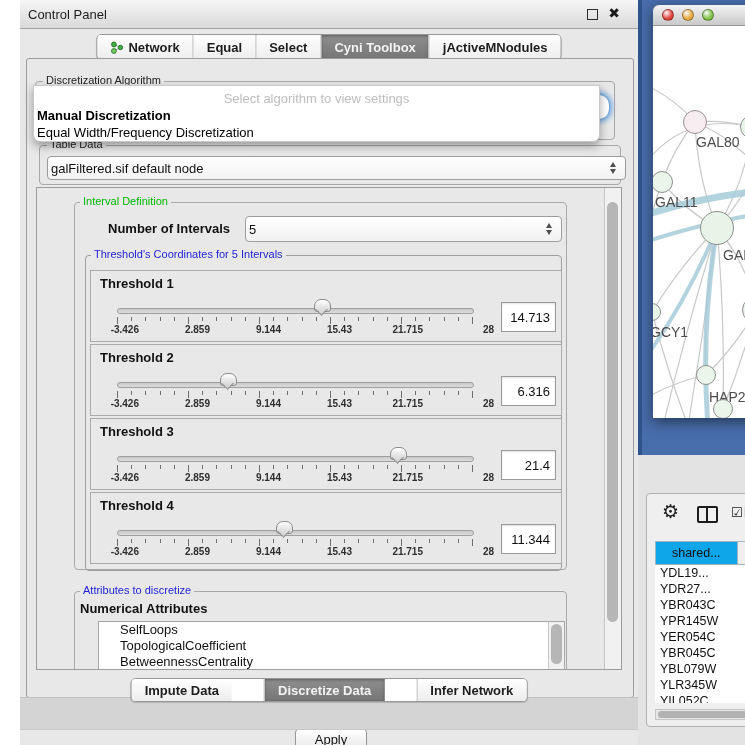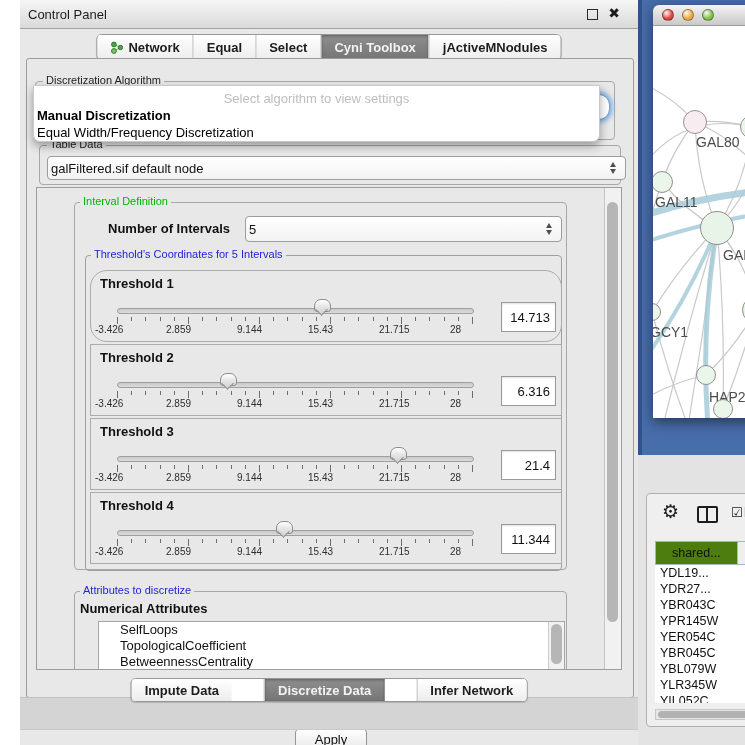--- a/index.html
+++ b/index.html
@@ -67,21 +67,21 @@
   .thr-box{position:absolute;left:4px;width:470px;height:70px;border:1px solid #ababab;background:#e8e8e8;}
   .thr-label{position:absolute;left:9px;top:5px;font-weight:bold;}
   .thr-track{position:absolute;left:26px;top:37px;width:355px;height:4px;border:1px solid #9f9f9f;
              border-radius:3px;background:linear-gradient(#c9c9c9,#dcdcdc);}
   .thr-thumb{position:absolute;top:28px;width:15px;height:11px;background:linear-gradient(#fefefe,#d7d7d7);
              border:1px solid #8d8d8d;border-radius:7px 7px 3px 3px;z-index:2;}
   .thr-thumb::after{content:"";position:absolute;left:2px;top:5px;width:8px;height:8px;
              background:linear-gradient(135deg,#f0f0f0,#cfcfcf);border:1px solid #8d8d8d;
              border-top:none;border-left:none;transform:rotate(45deg);}
   .tick{position:absolute;width:1px;background:#6e6e6e;top:46px;}
-  .tick-label{position:absolute;top:53px;width:44px;text-align:left;font-size:10px;font-weight:normal;color:#2e2e2e;}
+  .tick-label{position:absolute;top:53px;width:44px;text-align:right;font-size:10px;font-weight:bold;color:#2e2e2e;}
   .thr-value{position:absolute;left:410px;top:31px;width:55px;height:30px;background:#fff;
              border:1px solid #9a9a9a;box-shadow:inset 0 1px 2px rgba(0,0,0,.12);
              text-align:right;line-height:30px;padding-right:5px;box-sizing:border-box;font-size:13px;}
 
   
   .attr-list{position:absolute;background:#fff;border:1px solid #a5a5a5;overflow:hidden;}
   .attr-item{padding-left:21px;height:16px;line-height:16px;font-size:13px;white-space:nowrap;}
   .list-scroll{position:absolute;right:0;top:0;width:15px;height:100%;background:#f1f1f1;border-left:1px solid #cacaca;}
   .list-thumb{position:absolute;left:2px;top:2px;width:11px;height:40px;border-radius:6px;background:#b6b6b6;}
 
@@ -186,21 +186,21 @@
 
           <span class="abs" style="left:33px;top:18px;font-weight:bold;">Number of Intervals</span>
           <div class="combo" style="left:170px;top:13px;width:290px;height:24px;">
             <span>5</span>
             <span class="spin"></span>
           </div>
 
           <div class="group" style="left:10px;top:52px;width:475px;height:314px;border-color:#9f9f9f;">
             <span class="glabel" style="left:5px;color:#2323d6;">Threshold's Coordinates for 5 Intervals</span>
             <div id="thresholds-host">
-                <div class="thr-box" style="top: 14px; border-radius: 17px;">
+                <div class="thr-box" style="top: 14px;">
                   <div class="thr-label">Threshold 1</div>
                   <div></div>
                   <div class="thr-track"></div>
                   <div class="tick" style="left: 26px; height: 7px;"></div>
                   <div class="tick" style="left: 40.2px; height: 4px;"></div>
                   <div class="tick" style="left: 54.4px; height: 4px;"></div>
                   <div class="tick" style="left: 68.6px; height: 4px;"></div>
                   <div class="tick" style="left: 82.8px; height: 4px;"></div>
                   <div class="tick" style="left: 97px; height: 7px;"></div>
                   <div class="tick" style="left: 111.2px; height: 4px;"></div>
@@ -428,21 +428,21 @@
         </svg><div class="net-node" style="left: 30px; top: 84px; width: 24px; height: 24px; background: rgb(247, 237, 241); border-color: rgb(155, 143, 148);"></div><div class="net-label" style="left: 43px; top: 108px;">GAL80</div><div class="net-node" style="left: 87px; top: 89px; width: 24px; height: 24px; background: rgb(234, 246, 234); border-color: rgb(143, 143, 143);"></div><div class="net-label" style="left: 100px; top: 120px;">GA</div><div class="net-node" style="left: 92px; top: 129px; width: 24px; height: 24px; background: rgb(238, 18, 18); border-color: rgb(180, 13, 13);"></div><div class="net-label" style="left: 106px; top: 156px;">C</div><div class="net-node" style="left: -2px; top: 145px; width: 22px; height: 22px; background: rgb(234, 246, 234); border-color: rgb(143, 143, 143);"></div><div class="net-label" style="left: 2px; top: 168px;">GAL11</div><div class="net-node" style="left: 47px; top: 185px; width: 34px; height: 34px; background: rgb(231, 244, 231); border-color: rgb(143, 143, 143);"></div><div class="net-label" style="left: 70px; top: 221px;">GAL4</div><div class="net-node" style="left: -10px; top: 277px; width: 18px; height: 18px; background: rgb(234, 246, 234); border-color: rgb(143, 143, 143);"></div><div class="net-label" style="left: -3px; top: 298px;">GCY1</div><div class="net-node" style="left: 89px; top: 270px; width: 28px; height: 28px; background: rgb(234, 246, 234); border-color: rgb(143, 143, 143);"></div><div class="net-label" style="left: 110px; top: 303px;">H</div><div class="net-node" style="left: 43px; top: 339px; width: 20px; height: 20px; background: rgb(234, 246, 234); border-color: rgb(143, 143, 143);"></div><div class="net-label" style="left: 56px; top: 363px;">HAP2</div><div class="net-node" style="left: 60px; top: 373px; width: 20px; height: 20px; background: rgb(234, 246, 234); border-color: rgb(143, 143, 143);"></div></div>
   </div>
 
   <div class="abs table-region">
     <div class="tp-inner">
       <span class="gear" style="left:15px;top:8px;">⚙</span>
       <span class="colsplit" style="left:50px;top:12px;"></span>
       <span class="checks" style="left:84px;top:11px;">☑☑</span>
       <div class="tbl" id="node-table">
           <div class="tbl-head">
-            <div class="th-cell" style="width: 83px; background: #4d7c0f; border-right: 1px solid rgb(159, 183, 194); justify-content: center;">shared...</div>
+            <div class="th-cell" style="width: 83px; background: #0ea5e9; border-right: 1px solid rgb(159, 183, 194); justify-content: center;">shared...</div>
             <div class="th-cell" style="width: 47px; background: rgb(239, 239, 239); border-right: 1px solid rgb(159, 183, 194); justify-content: flex-start; padding-left: 18px;">na</div>
           </div>
           <div class="tbl-body" style="height: 138px;">
             <div class="tbl-row">
               <div class="td-cell" style="width: 83px;">YDL19...</div>
               <div class="td-cell" style="width: 47px; padding-left: 10px;">YDL1</div>
             </div>
             <div class="tbl-row">
               <div class="td-cell" style="width: 83px;">YDR27...</div>
               <div class="td-cell" style="width: 47px; padding-left: 10px;">YDR2</div>

